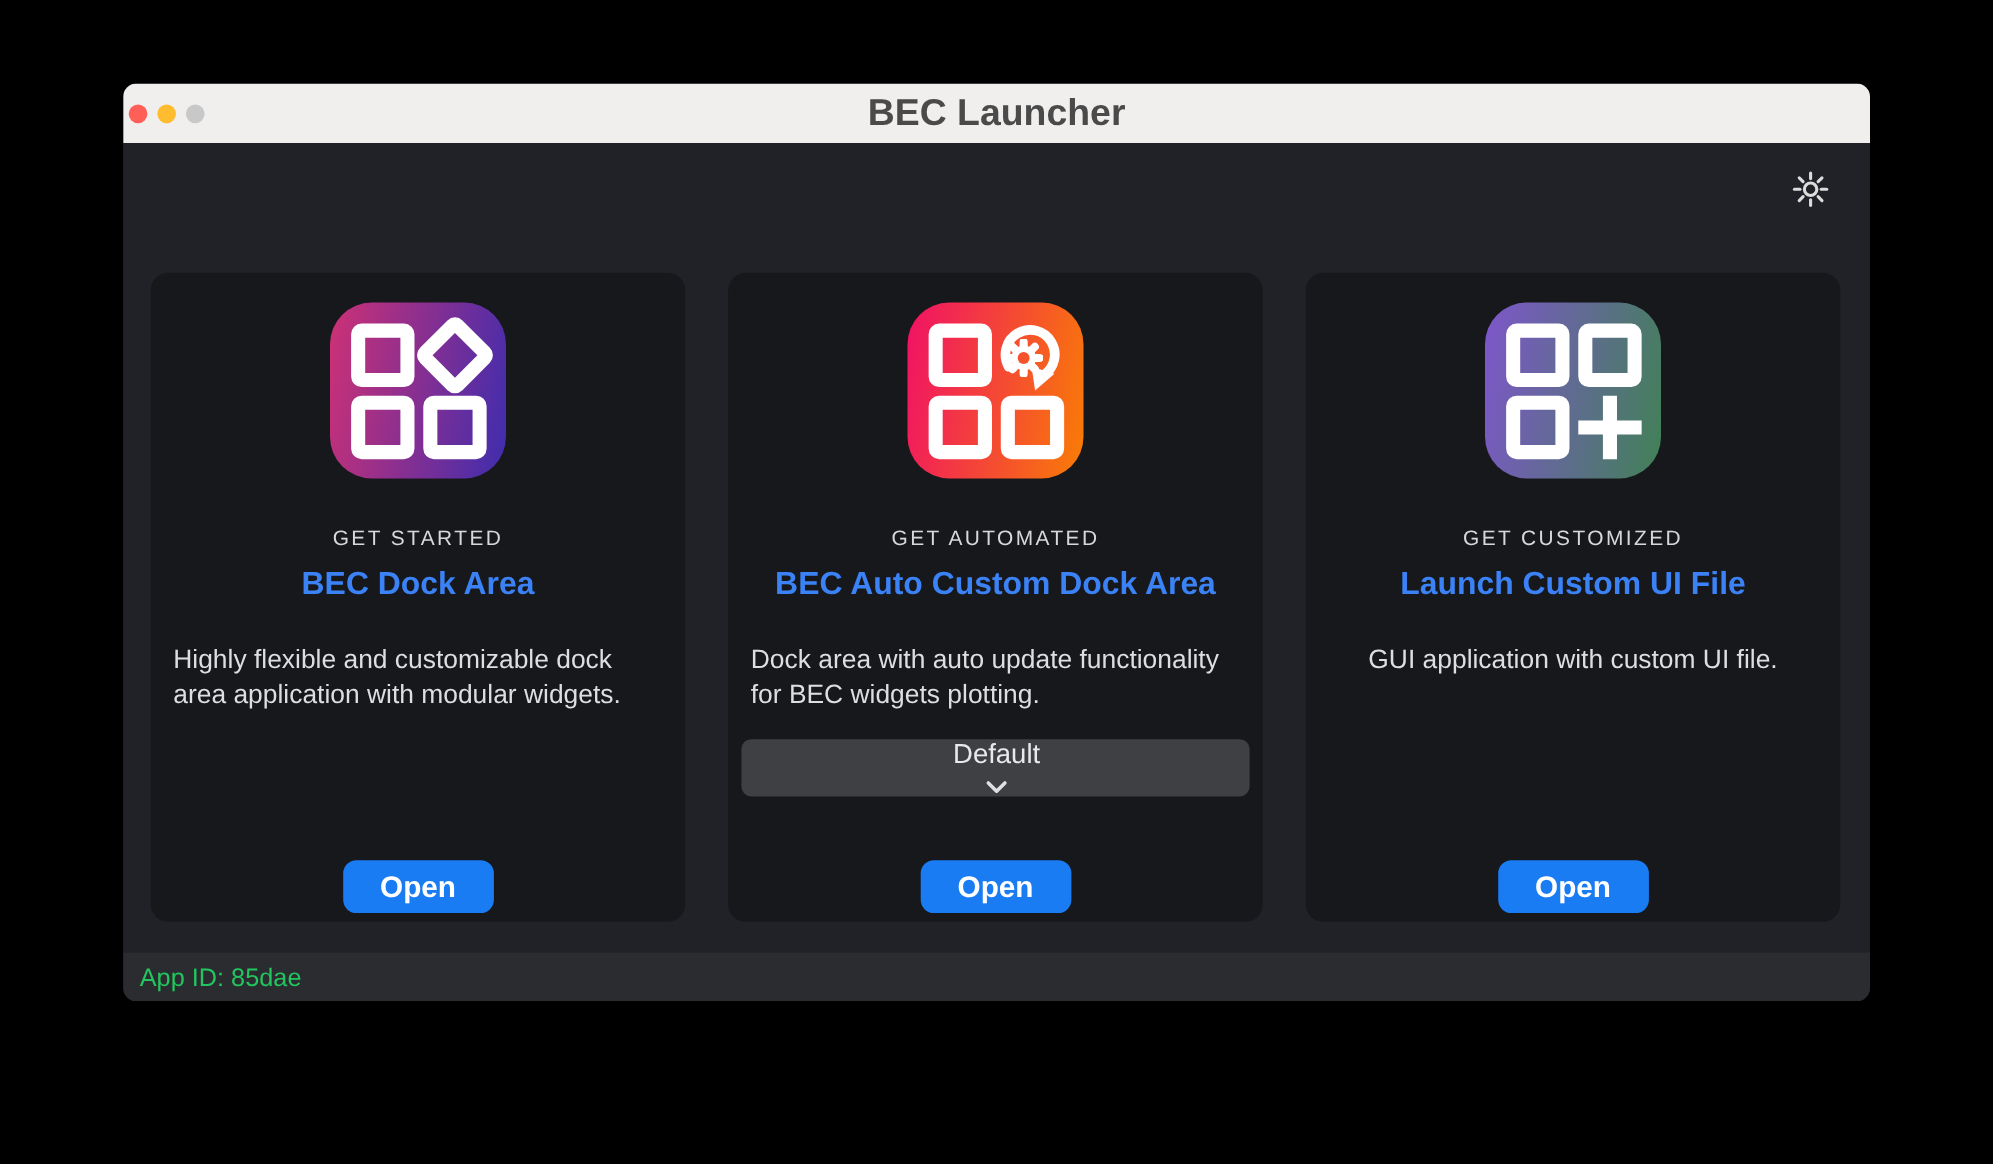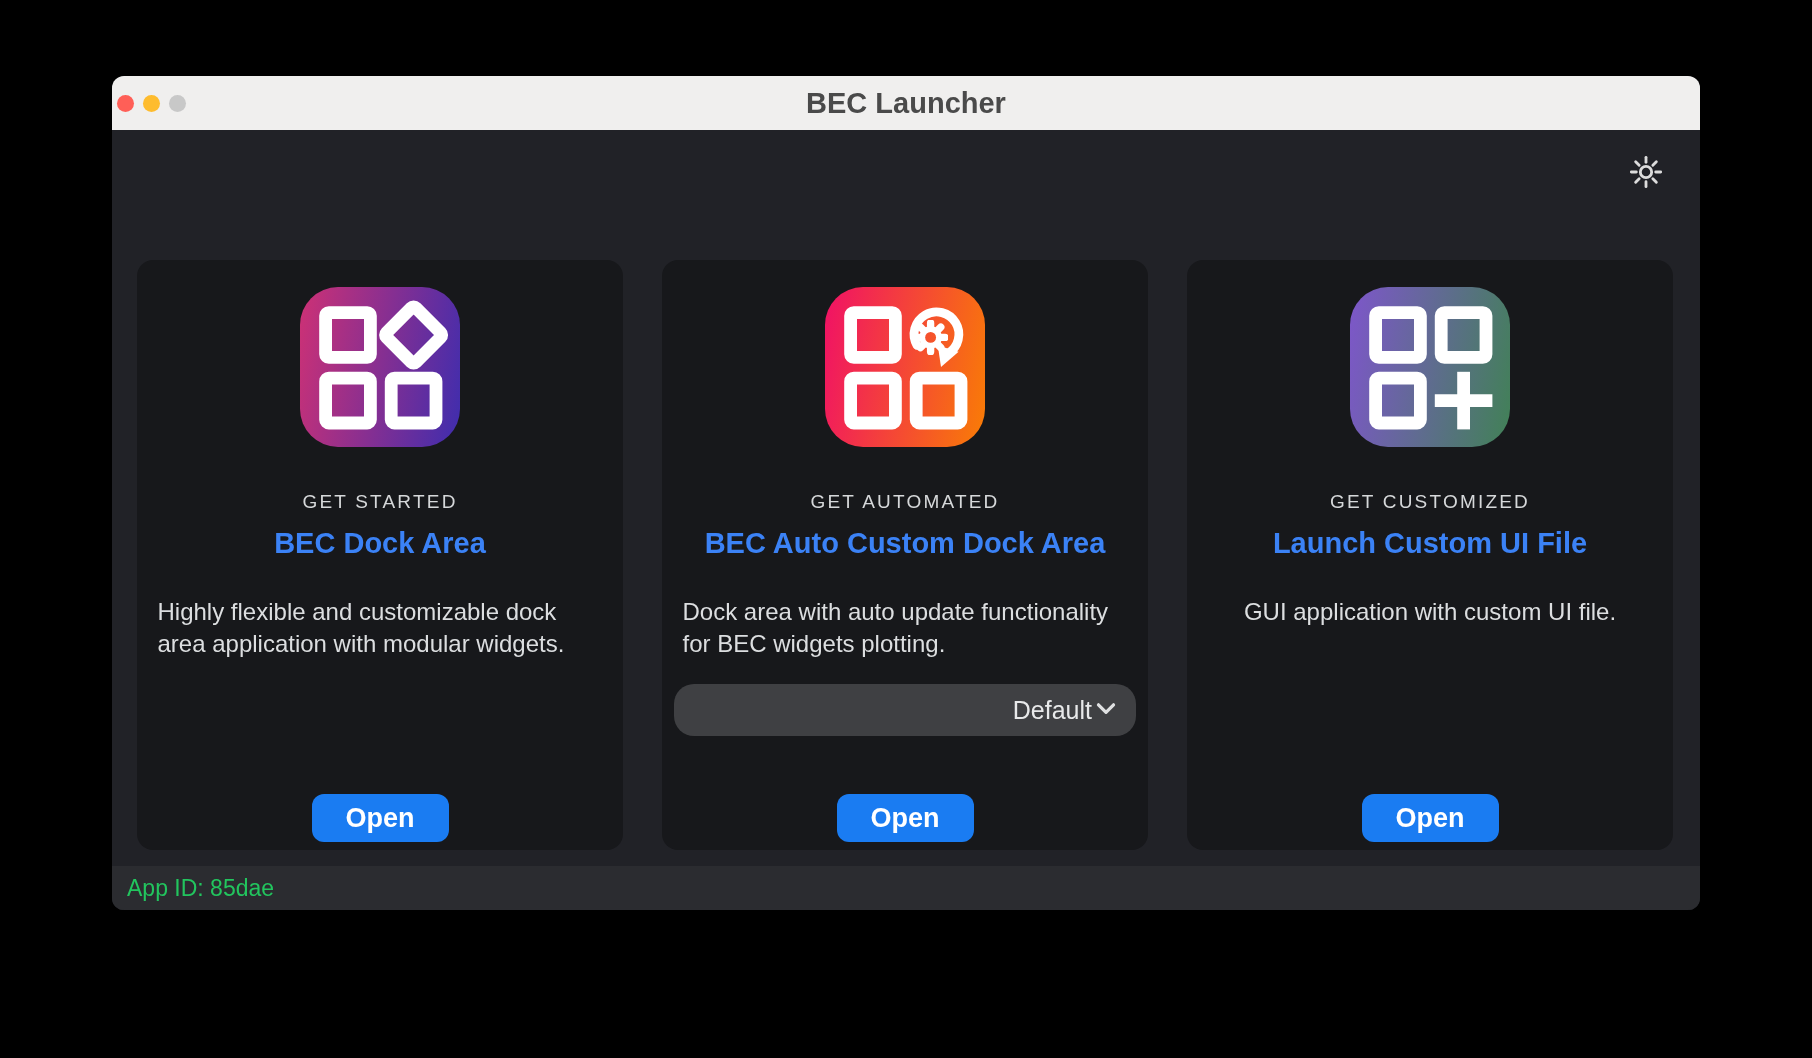--- a/index.html
+++ b/index.html
@@ -9,34 +9,34 @@
     -webkit-font-smoothing:antialiased;
   }
   .window{
     position:absolute;left:112px;top:76px;width:1588px;height:834px;
     border-radius:12px;overflow:hidden;background:#212227;
   }
   .titlebar{
     position:absolute;left:0;top:0;right:0;height:54px;background:#f0efee;
     display:flex;align-items:center;justify-content:center;
   }
-  .titlebar-title{font-size:29px;font-weight:bold;color:#4a4a4a;}
+  .titlebar-title{font-size:34px;font-weight:bold;color:#4a4a4a;}
   .lights{position:absolute;left:5px;top:0;height:54px;display:flex;align-items:center;gap:9px;padding-left:0;}
   .light{width:17px;height:17px;border-radius:50%;}
   .light.close{background:#ff5f57;}
   .light.minimize{background:#febc2e;}
   .light.zoom{background:#c8c8c8;}
   .content{position:absolute;left:0;top:54px;right:0;bottom:0;background:#212227;}
   .theme-btn{
     position:absolute;top:22px;right:33px;width:42px;height:42px;
     background:transparent;border:none;padding:0;cursor:pointer;
     display:flex;align-items:center;justify-content:center;
   }
   .cards{
-    position:absolute;left:25px;right:27px;top:130px;height:590px;
+    position:absolute;left:25px;right:27px;top:118px;height:590px;
     display:flex;gap:39px;
   }
   .card{
     flex:1;background:#17181b;border-radius:16px;
     display:flex;flex-direction:column;align-items:center;
     min-width:0;
   }
   .tile{
     width:160px;height:160px;border-radius:38px;margin-top:27px;
     display:flex;align-items:center;justify-content:center;flex:0 0 auto;
@@ -49,22 +49,22 @@
     margin-top:44px;font-size:19px;letter-spacing:2.2px;color:#d6d8da;
     text-transform:uppercase;
   }
   .card-title{margin-top:14px;font-size:29px;font-weight:bold;color:#3b82f6;}
   .desc{
     margin-top:36px;font-size:24px;line-height:32px;color:#dcdee0;
     max-width:445px;padding:0 10px;
   }
   .dropdown{
     margin-top:24px;width:calc(100% - 24px);height:52px;background:#3f4043;
-    border-radius:20px;display:flex;align-items:center;justify-content:flex-end;
-    padding:0 16px 0 18px;box-sizing:border-box;cursor:pointer;border:none;
+    border-radius:9px;display:flex;align-items:center;justify-content:space-between;
+    padding:0 16px 0 18px;box-sizing:border-box;cursor:pointer;border:none;flex-direction:column;
   }
   .dropdown-value{font-size:25px;color:#e8e9ea;}
   .open-btn{
     margin-top:auto;margin-bottom:8px;width:137px;height:48px;flex:0 0 auto;
     border-radius:12px;background:#1a7cf2;color:#ffffff;font-weight:bold;
     font-size:27px;border:none;cursor:pointer;font-family:"Liberation Sans", sans-serif;
   }
   .statusbar{
     position:absolute;left:0;right:0;bottom:0;height:44px;background:#2b2c30;
     display:flex;align-items:center;padding-left:15px;

